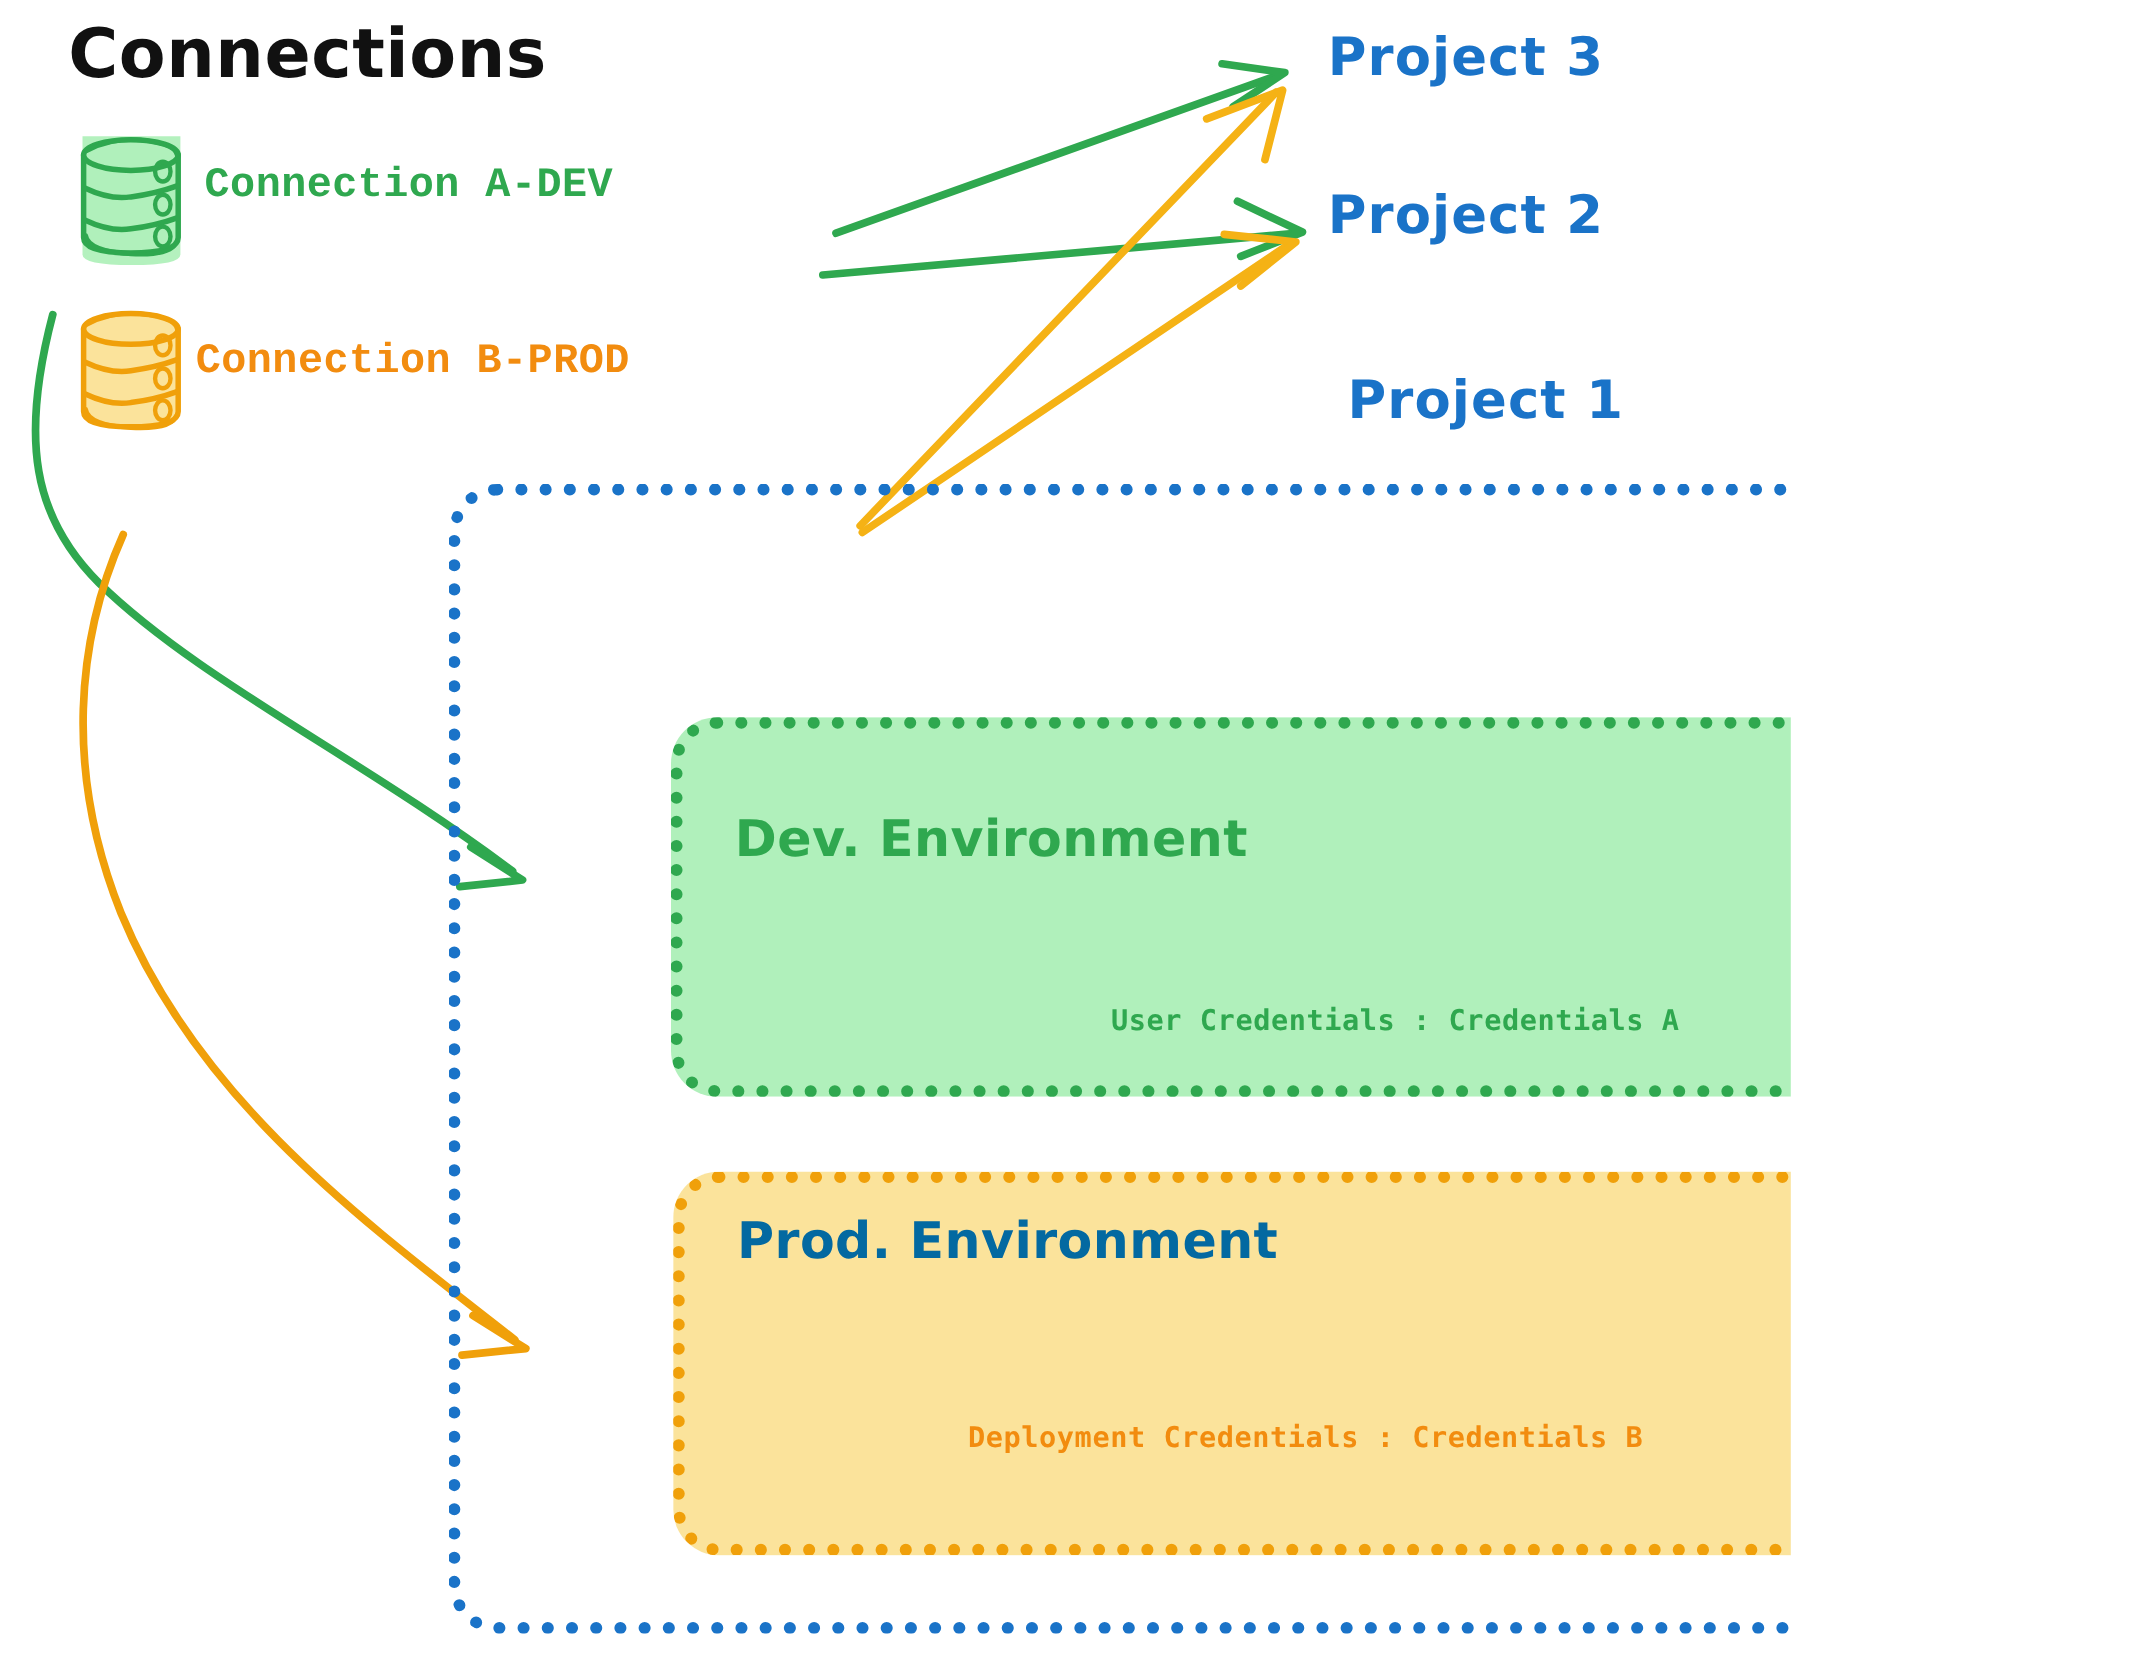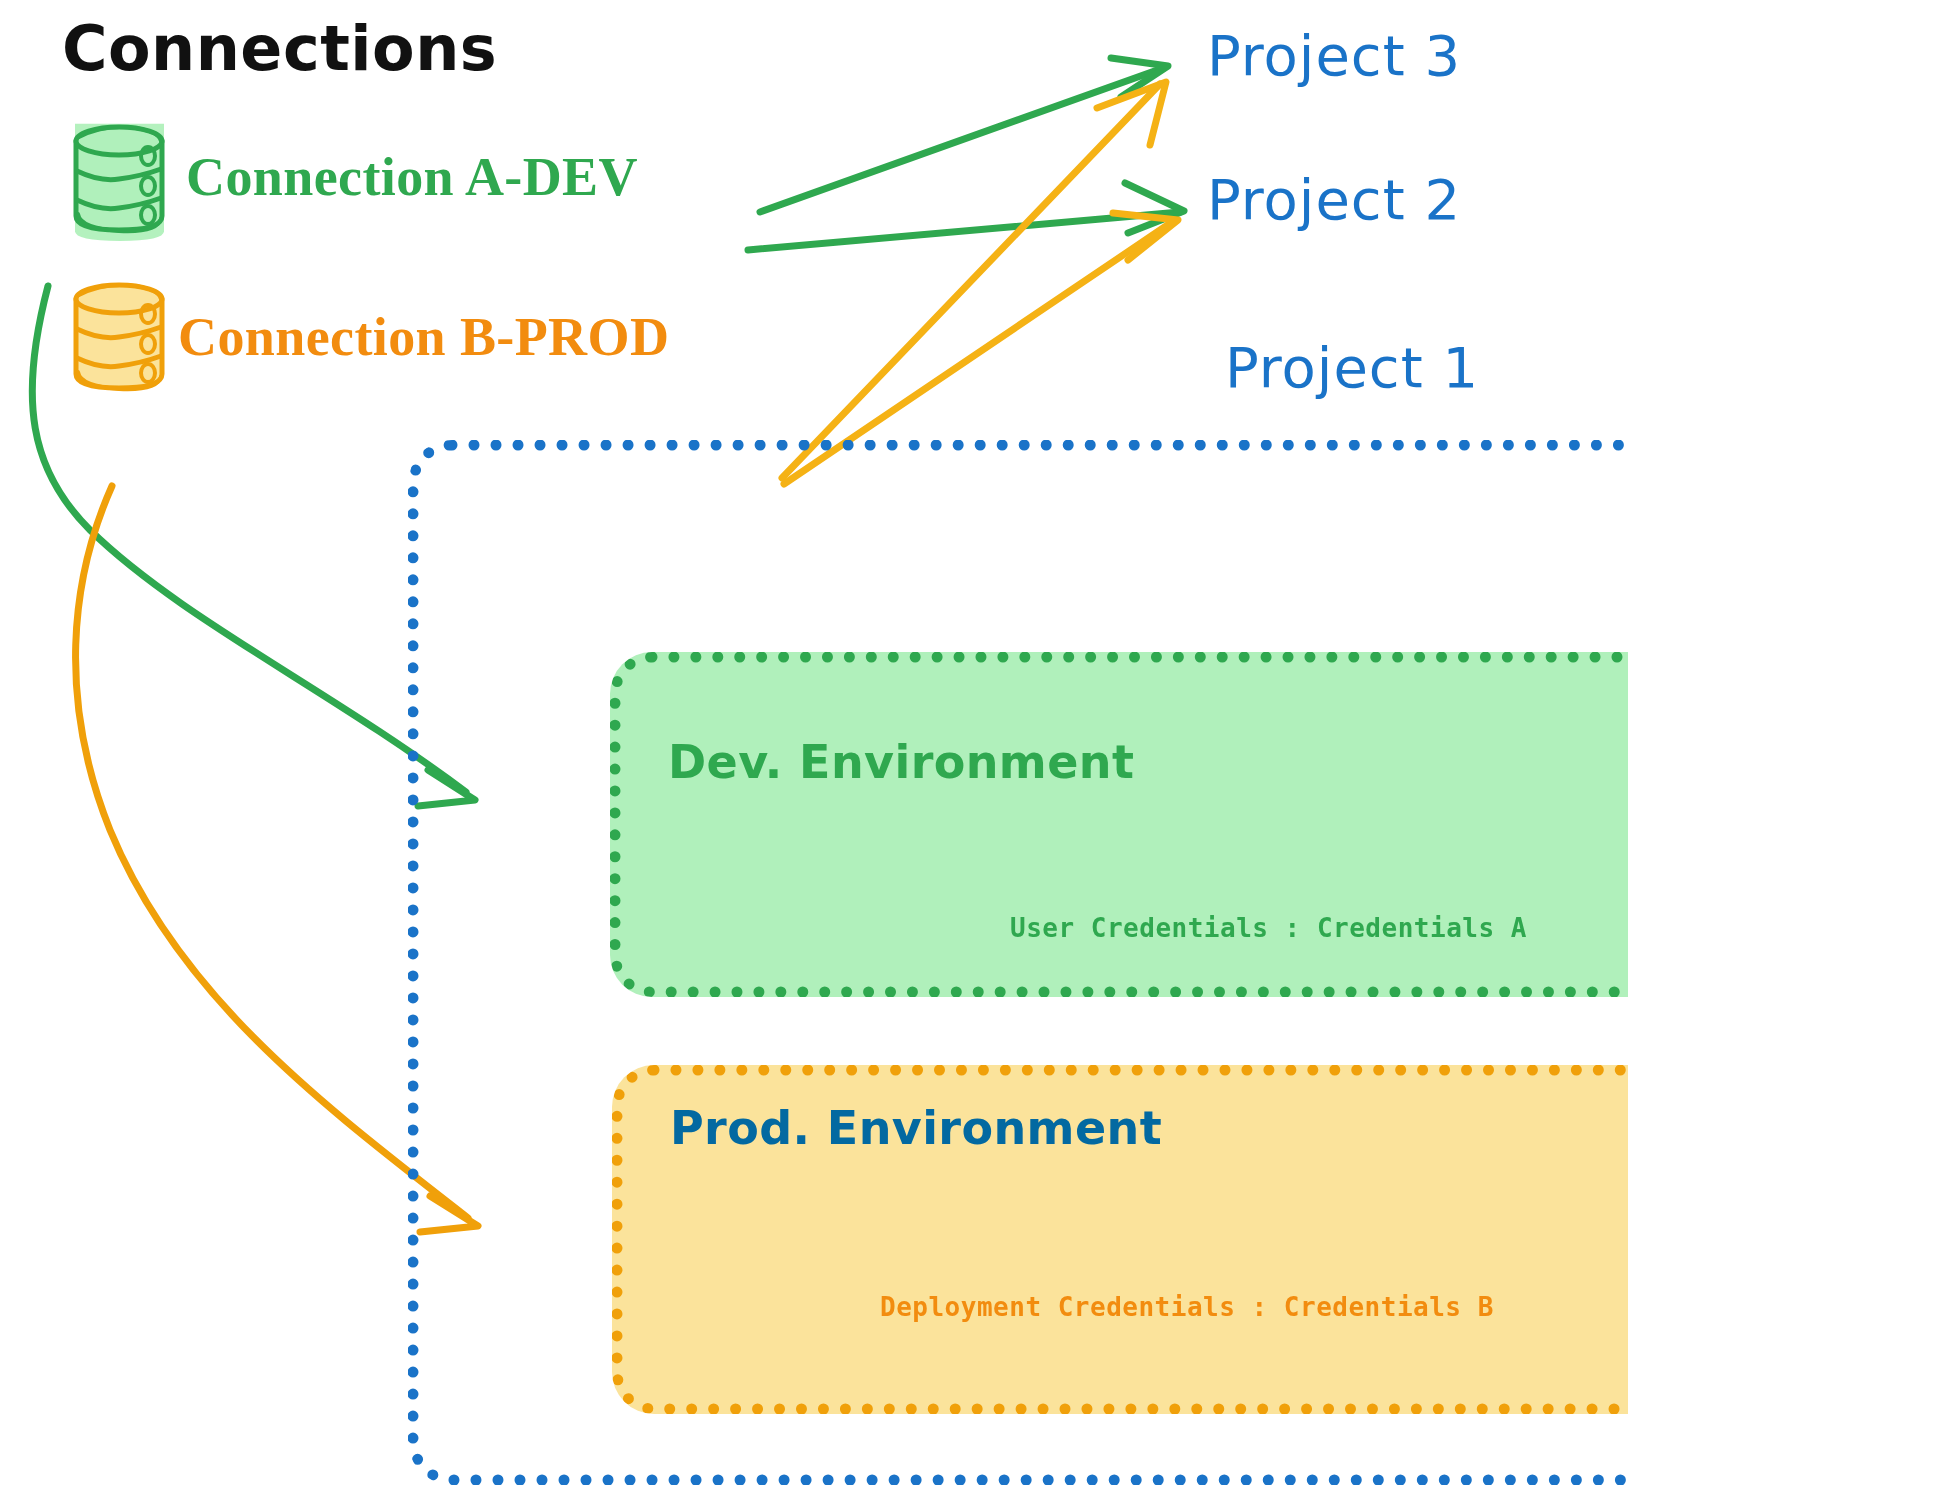--- a/index.html
+++ b/index.html
@@ -31,38 +31,38 @@
   .title-connections {
     left: 62px;
     top: 18px;
     font-size: 62px;
     font-weight: 700;
     color: #111111;
     font-family: "DejaVu Sans", sans-serif;
     letter-spacing: 0.5px;
   }
   .conn-label {
-    font-size: 54px;
-    font-weight: 700;
-    font-family: Liberation Serif, serif;
+    font-size: 38px;
+    font-weight: 700;
+    font-family: Liberation Mono, monospace;
     letter-spacing: 0.4px;
   }
   .conn-a {
     left: 186px;
     top: 150px;
     color: #2fa84f;
   }
   .conn-b {
     left: 178px;
     top: 310px;
     color: #f28c0f;
   }
   .project-label {
-    font-size: 56px;
-    font-weight: 400;
+    font-size: 48px;
+    font-weight: 700;
     color: #1a73c8;
     font-family: "DejaVu Sans", sans-serif;
     letter-spacing: 1px;
   }
   .proj3 { left: 1207px; top: 28px; }
   .proj2 { left: 1207px; top: 172px; }
   .proj1 { left: 1225px; top: 340px; }
 
   .env-title {
     font-size: 46px;

